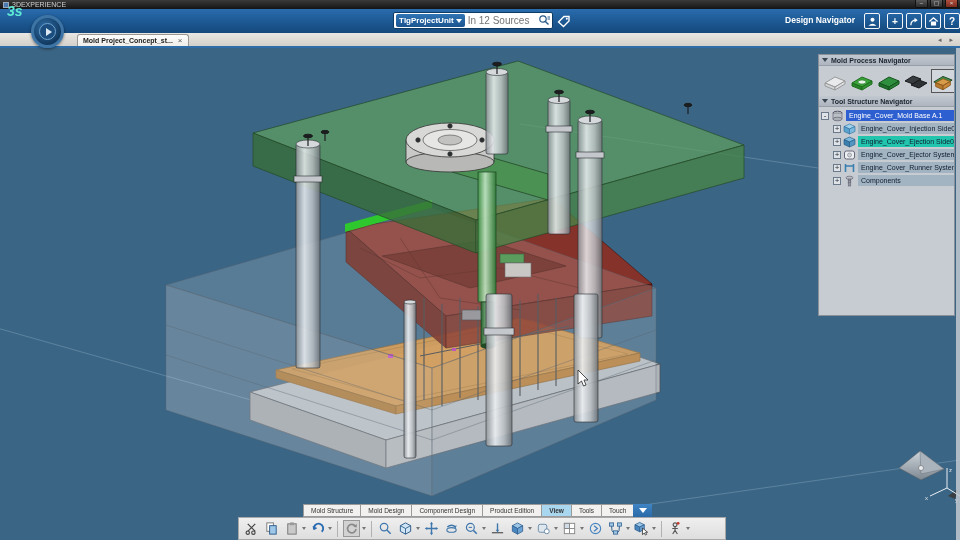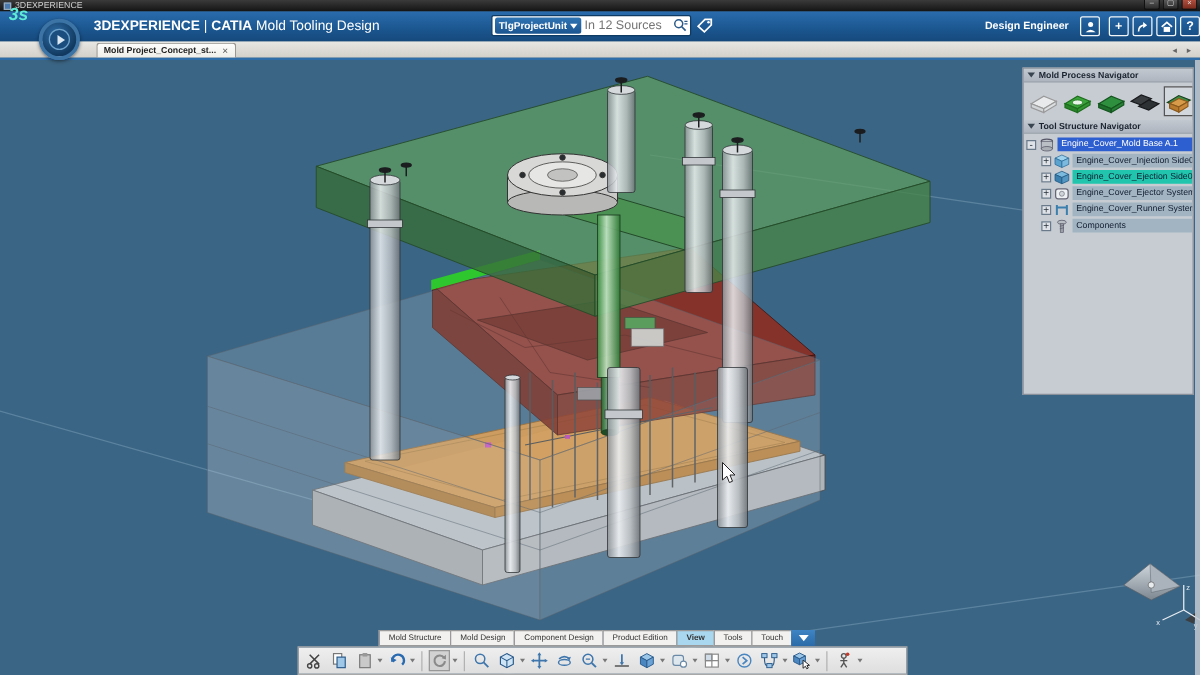--- a/index.html
+++ b/index.html
@@ -99,23 +99,20 @@
   <div class="osicon"></div>
   <div class="ostitle">3DEXPERIENCE</div>
   <div class="winbtns">
     <div class="winbtn">–</div>
     <div class="winbtn">▢</div>
     <div class="winbtn close">×</div>
   </div>
 </div>
 
 <div class="appbar">
-  <div class="brandtext">
-    <b>3DEXPERIENCE</b>&nbsp;<span>|</span>&nbsp;<b>CATIA</b>&nbsp;<span>Mold Tooling Design</span>
-  </div>
 
   <div class="searchwrap">
     <div class="scopechip">
       <span>TlgProjectUnit</span>
       <span class="chev"></span>
     </div>
     <input class="searchinput" placeholder="In 12 Sources" style="">
     <div class="searchbtn">
       <svg width="13" height="13" viewBox="0 0 13 13">
           <circle cx="5" cy="5" r="3.2" fill="none" stroke="#2a5a8a" stroke-width="1.2"></circle>
@@ -125,21 +122,21 @@
         </svg>
     </div>
   </div>
   <div class="tagbtn">
     <svg width="15" height="13" viewBox="0 0 15 13">
         <path d="M1.5 7 L7 1.5 L12 1.5 L12 6 L6.5 11.5 Z" fill="none" stroke="#fff" stroke-width="1.4"></path>
         <circle cx="9.8" cy="3.8" r="1" fill="#fff"></circle>
       </svg>
   </div>
 
-  <div class="rolearea">Design Engineer</div>
+  <div class="rolearea">Design Navigator</div>
   <div class="bluebox" style="right:80px;">
     <svg width="11" height="11" viewBox="0 0 12 12">
         <circle cx="6" cy="4" r="2.2" fill="#fff"></circle>
         <path d="M1.6 10.6 Q6 6.2 10.4 10.6 Z" fill="#fff"></path>
       </svg>
   </div>
   <div class="bluebox" style="right:57px;">+</div>
   <div class="bluebox" style="right:38px;">
     <svg width="11" height="11" viewBox="0 0 12 12">
         <path d="M2 10 Q2 4.5 8 4.5" fill="none" stroke="#fff" stroke-width="1.4"></path>

